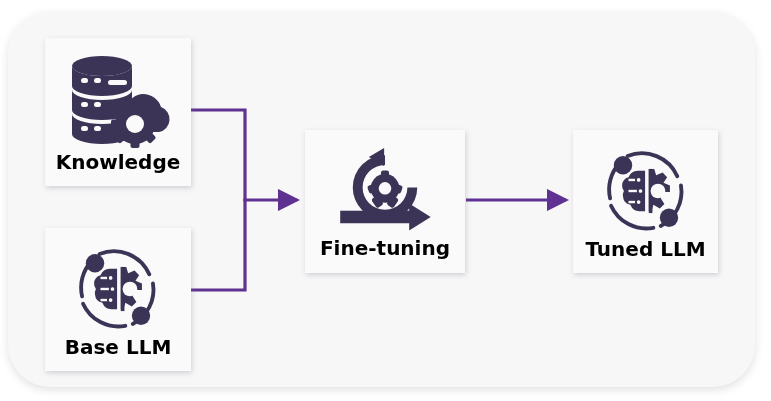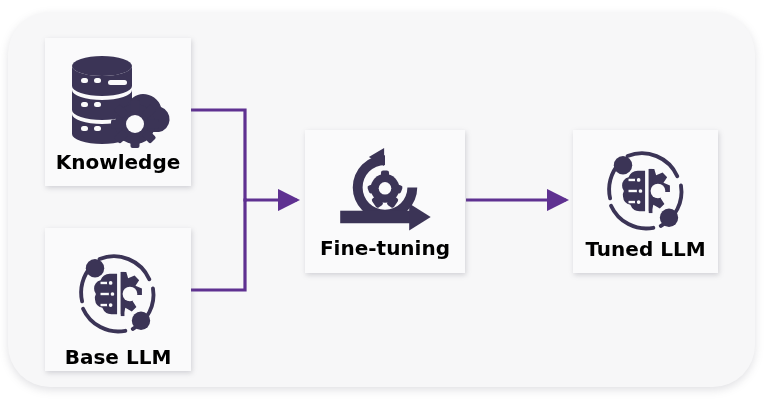--- a/index.html
+++ b/index.html
@@ -59,21 +59,21 @@
   }
 
   #node-knowledge {
     left: 45px;  top: 38px;  width: 146px; height: 148px;
     padding: 12px 6px 14px 6px;
   }
   #node-knowledge .node-label { font-size: 20px; }
 
   #node-base-llm {
     left: 45px;  top: 228px; width: 146px; height: 143px;
-    padding: 12px 6px 4px 6px;
+    padding: 12px 6px 14px 6px;
     justify-content: flex-end;
   }
   #node-base-llm .node-label { font-size: 20px; }
 
   #node-fine-tuning {
     left: 305px; top: 130px; width: 160px; height: 143px;
     padding: 14px 6px 15px 6px;
   }
   #node-fine-tuning .node-label { font-size: 20px; }
 

